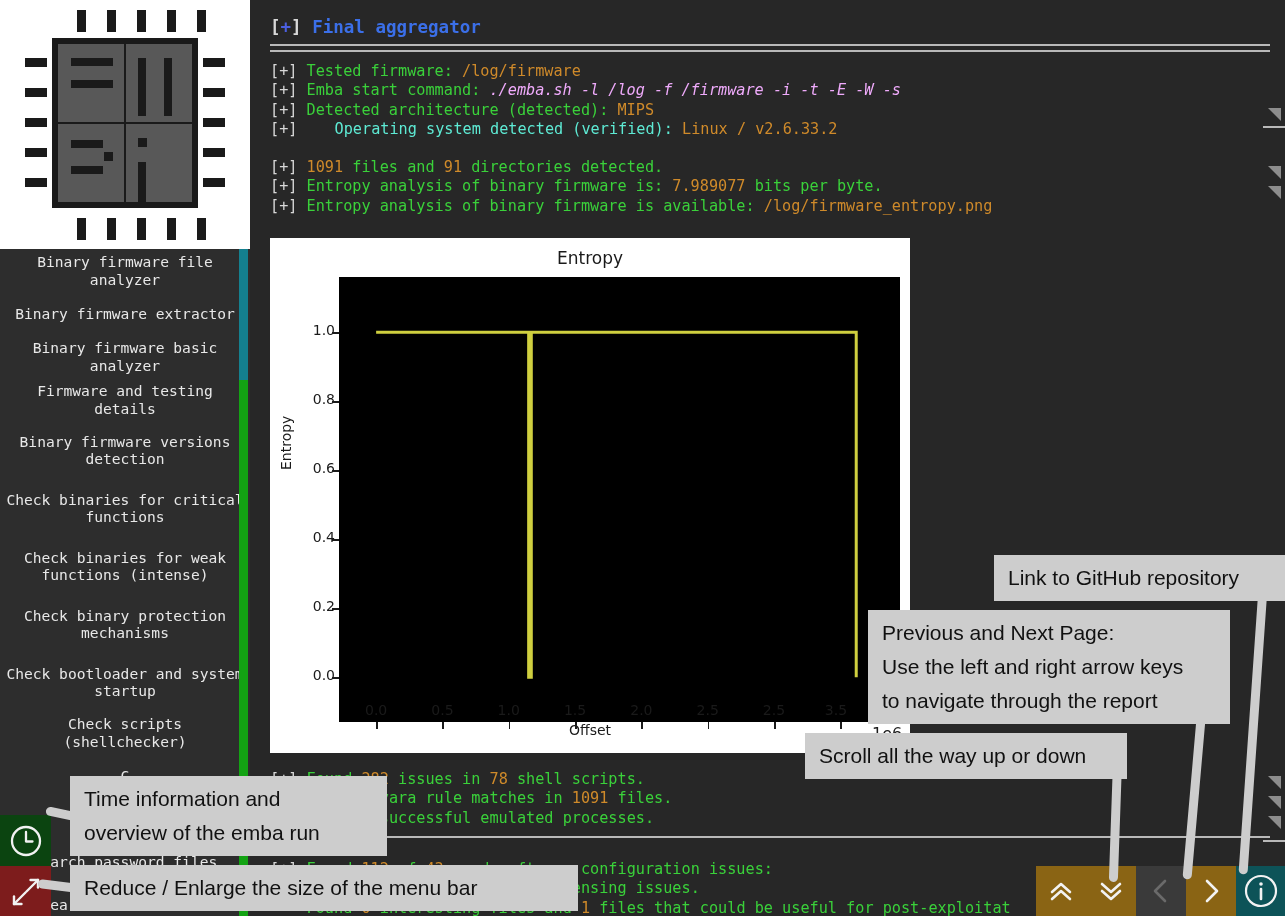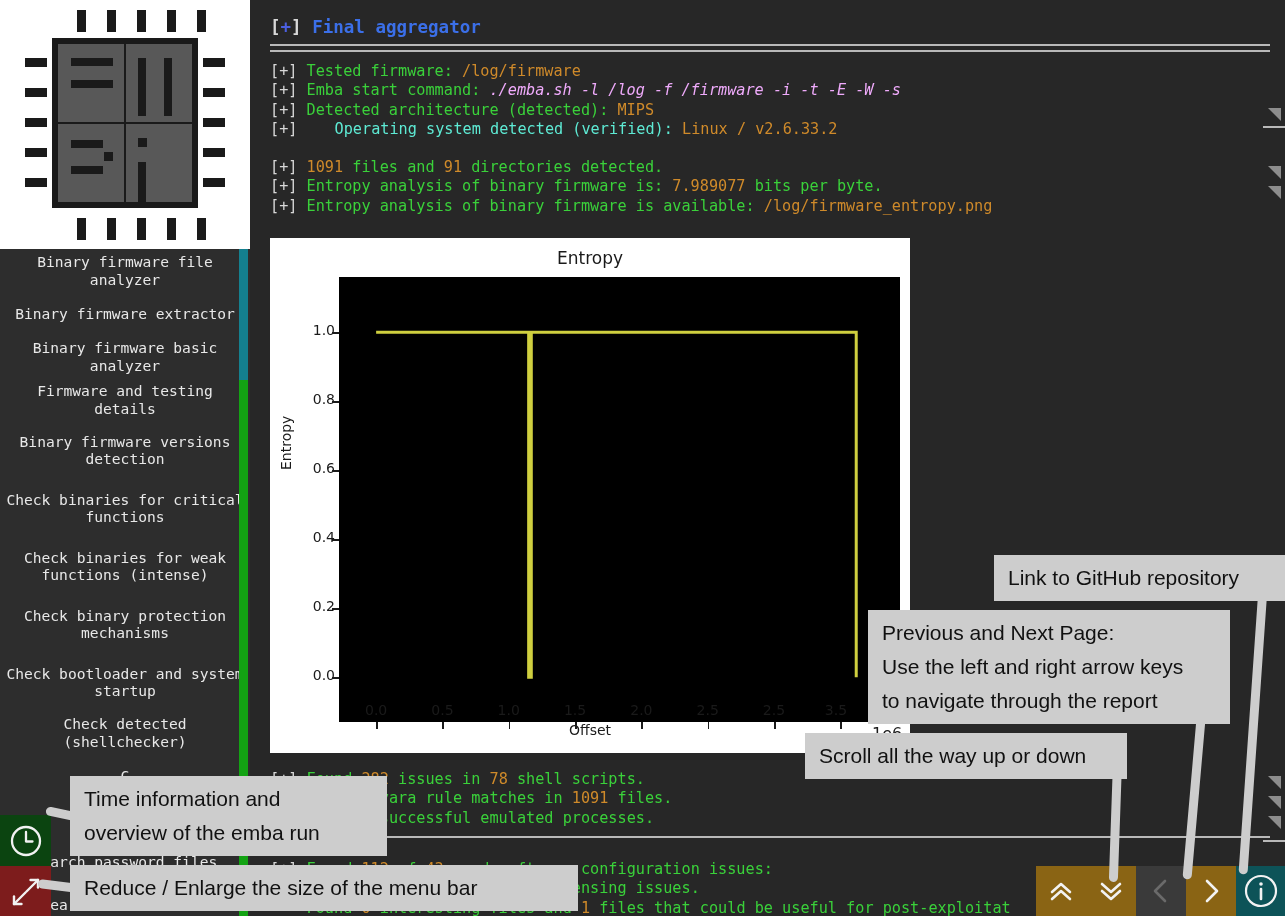--- a/index.html
+++ b/index.html
@@ -233,21 +233,21 @@
       <div class="menu-item tall">Binary firmware versions
 detection</div>
       <div class="menu-item tall">Check binaries for critical
 functions</div>
       <div class="menu-item tall">Check binaries for weak
 functions (intense)</div>
       <div class="menu-item tall">Check binary protection
 mechanisms</div>
       <div class="menu-item tall">Check bootloader and system
 startup</div>
-      <div class="menu-item">Check detected (shellchecker)</div>
+      <div class="menu-item">Check scripts (shellchecker)</div>
       <div class="menu-item">C</div>
       <div class="menu-item">Che</div>
       <div class="menu-item">Search password files</div>
       <div class="menu-item">Search hidden files</div>
 
       <div class="accent-bar">
         <div class="accent-seg" id="accent-teal" style="height: 131px; background: rgb(20, 128, 143);"></div>
         <div class="accent-seg" id="accent-green" style="height: 536px; background: rgb(19, 163, 19);"></div>
       </div>
     </div>

